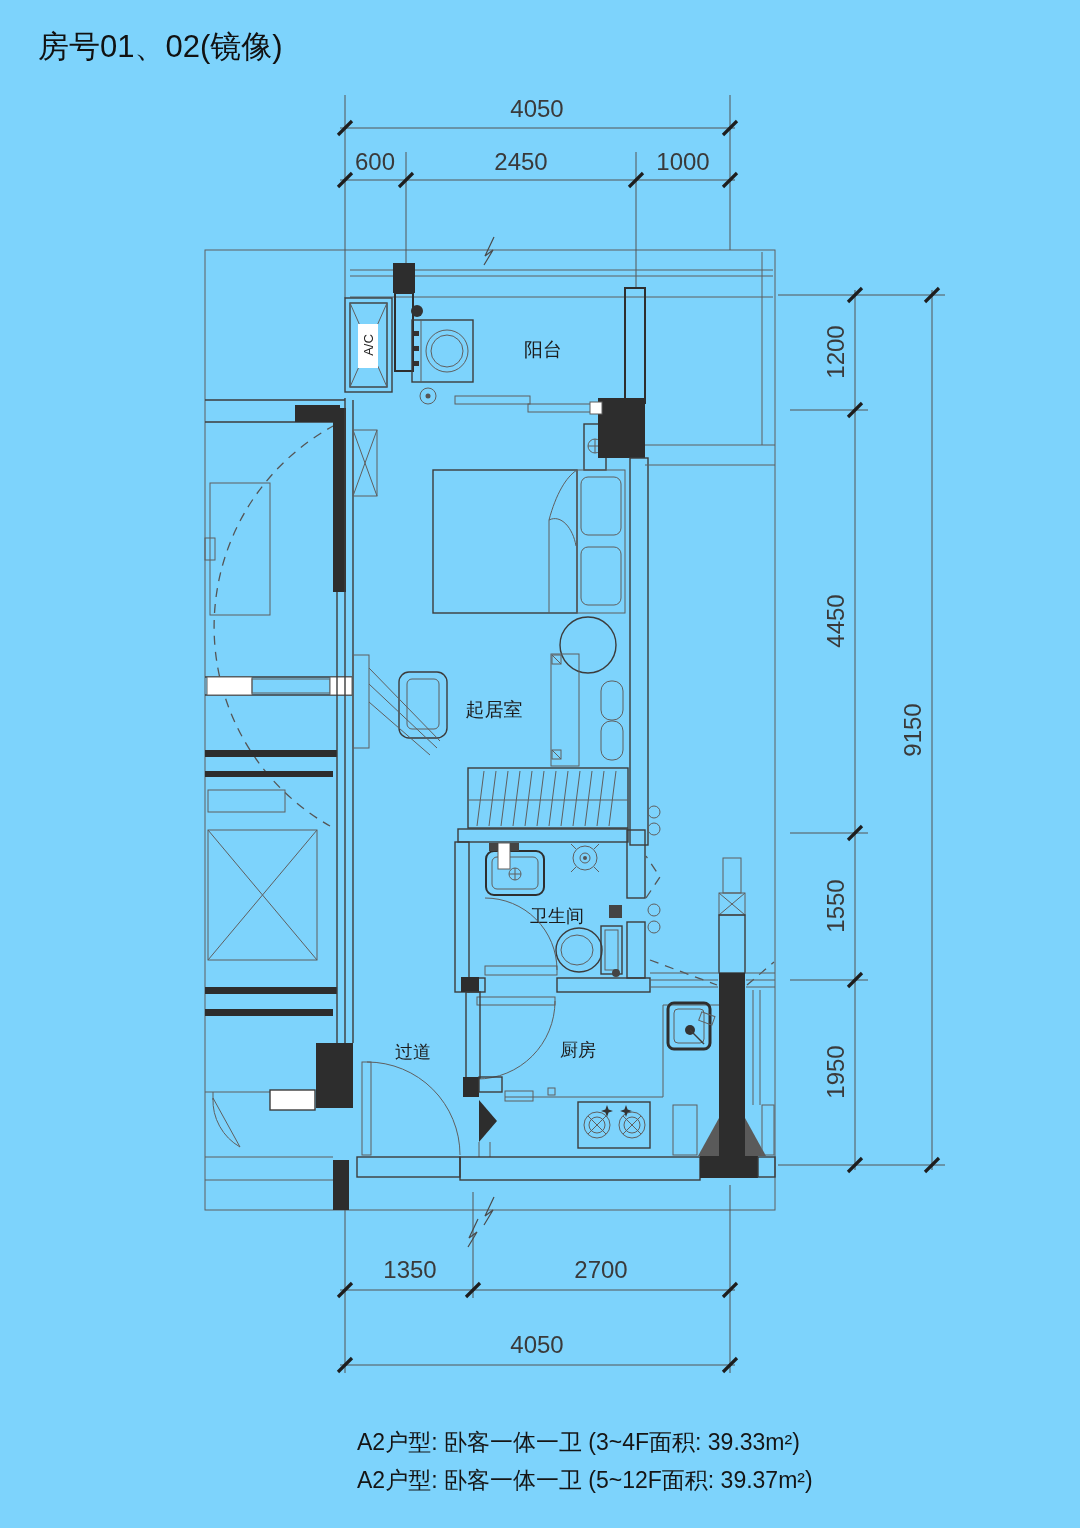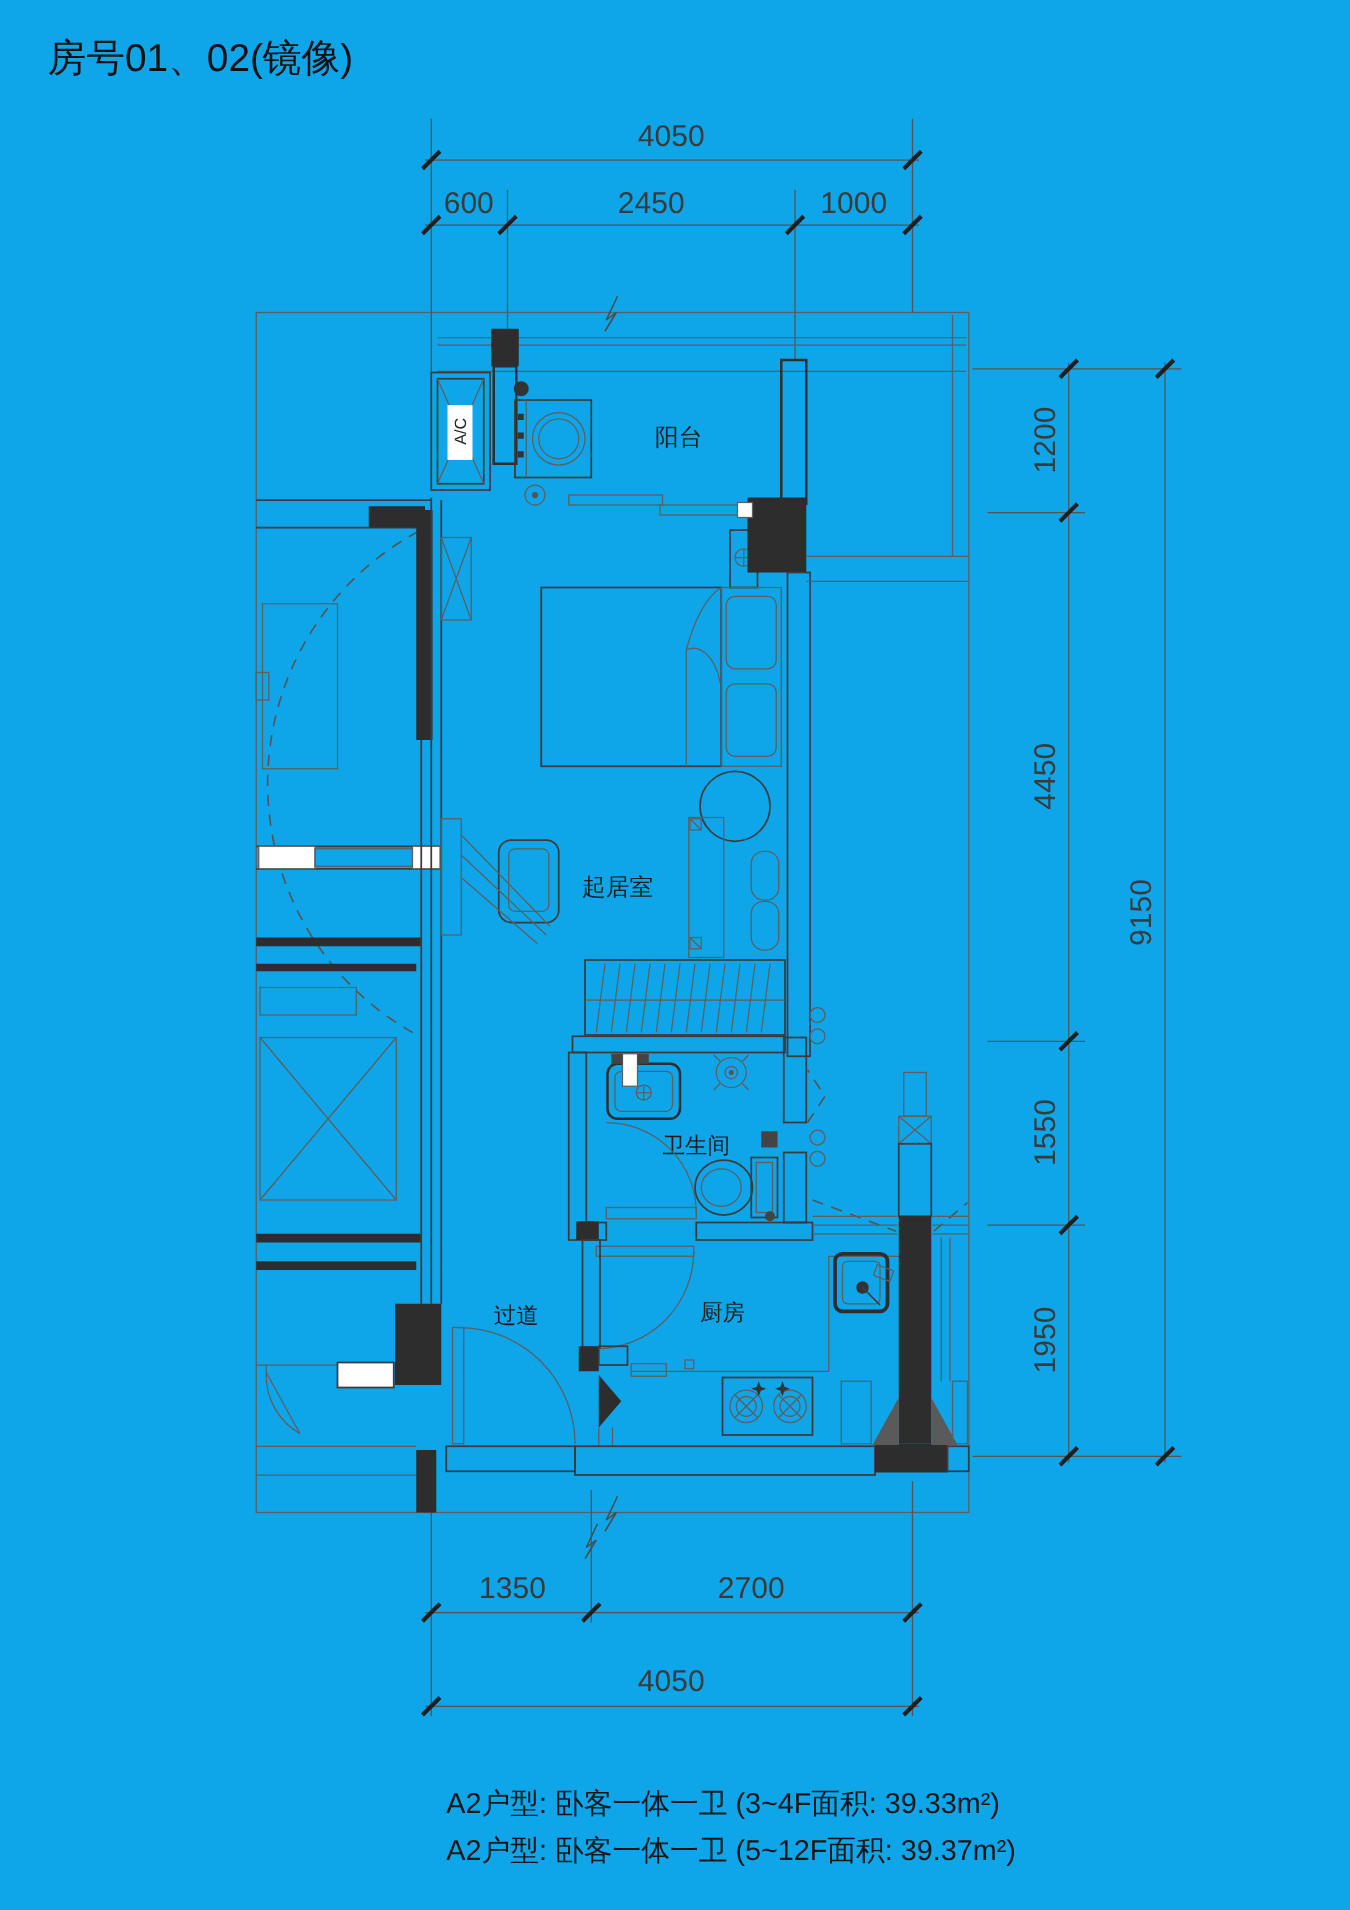--- a/index.html
+++ b/index.html
@@ -1,16 +1,16 @@
 <!DOCTYPE html>
 <html><head>
 <meta charset="utf-8">
 <style>
   html,body{margin:0;padding:0;background:#ffffff;}
-  .page{width:1080px;height:1528px;background:#0ea5e9;position:relative;
+  .page{width:1080px;height:1528px;background:#7dd3fc;position:relative;
         font-family:"Liberation Sans","DejaVu Sans",sans-serif;overflow:hidden;}
   svg{display:block}
   svg text{fill:#222;font-family:"Liberation Sans","DejaVu Sans",sans-serif;}
   .title-t{font-size:31px;fill:#111;}
   .dim-t{font-size:24px;fill:#3a3a3a;}
   .lab{font-size:19px;fill:#1c1c1c;}
   .lab2{font-size:18px;fill:#1c1c1c;}
   .note-t{font-size:23px;fill:#151515;}
   .ac-t{font-size:13px;fill:#222;}
   .ln{stroke:#3c3c3c;stroke-width:1.4;fill:none;}

